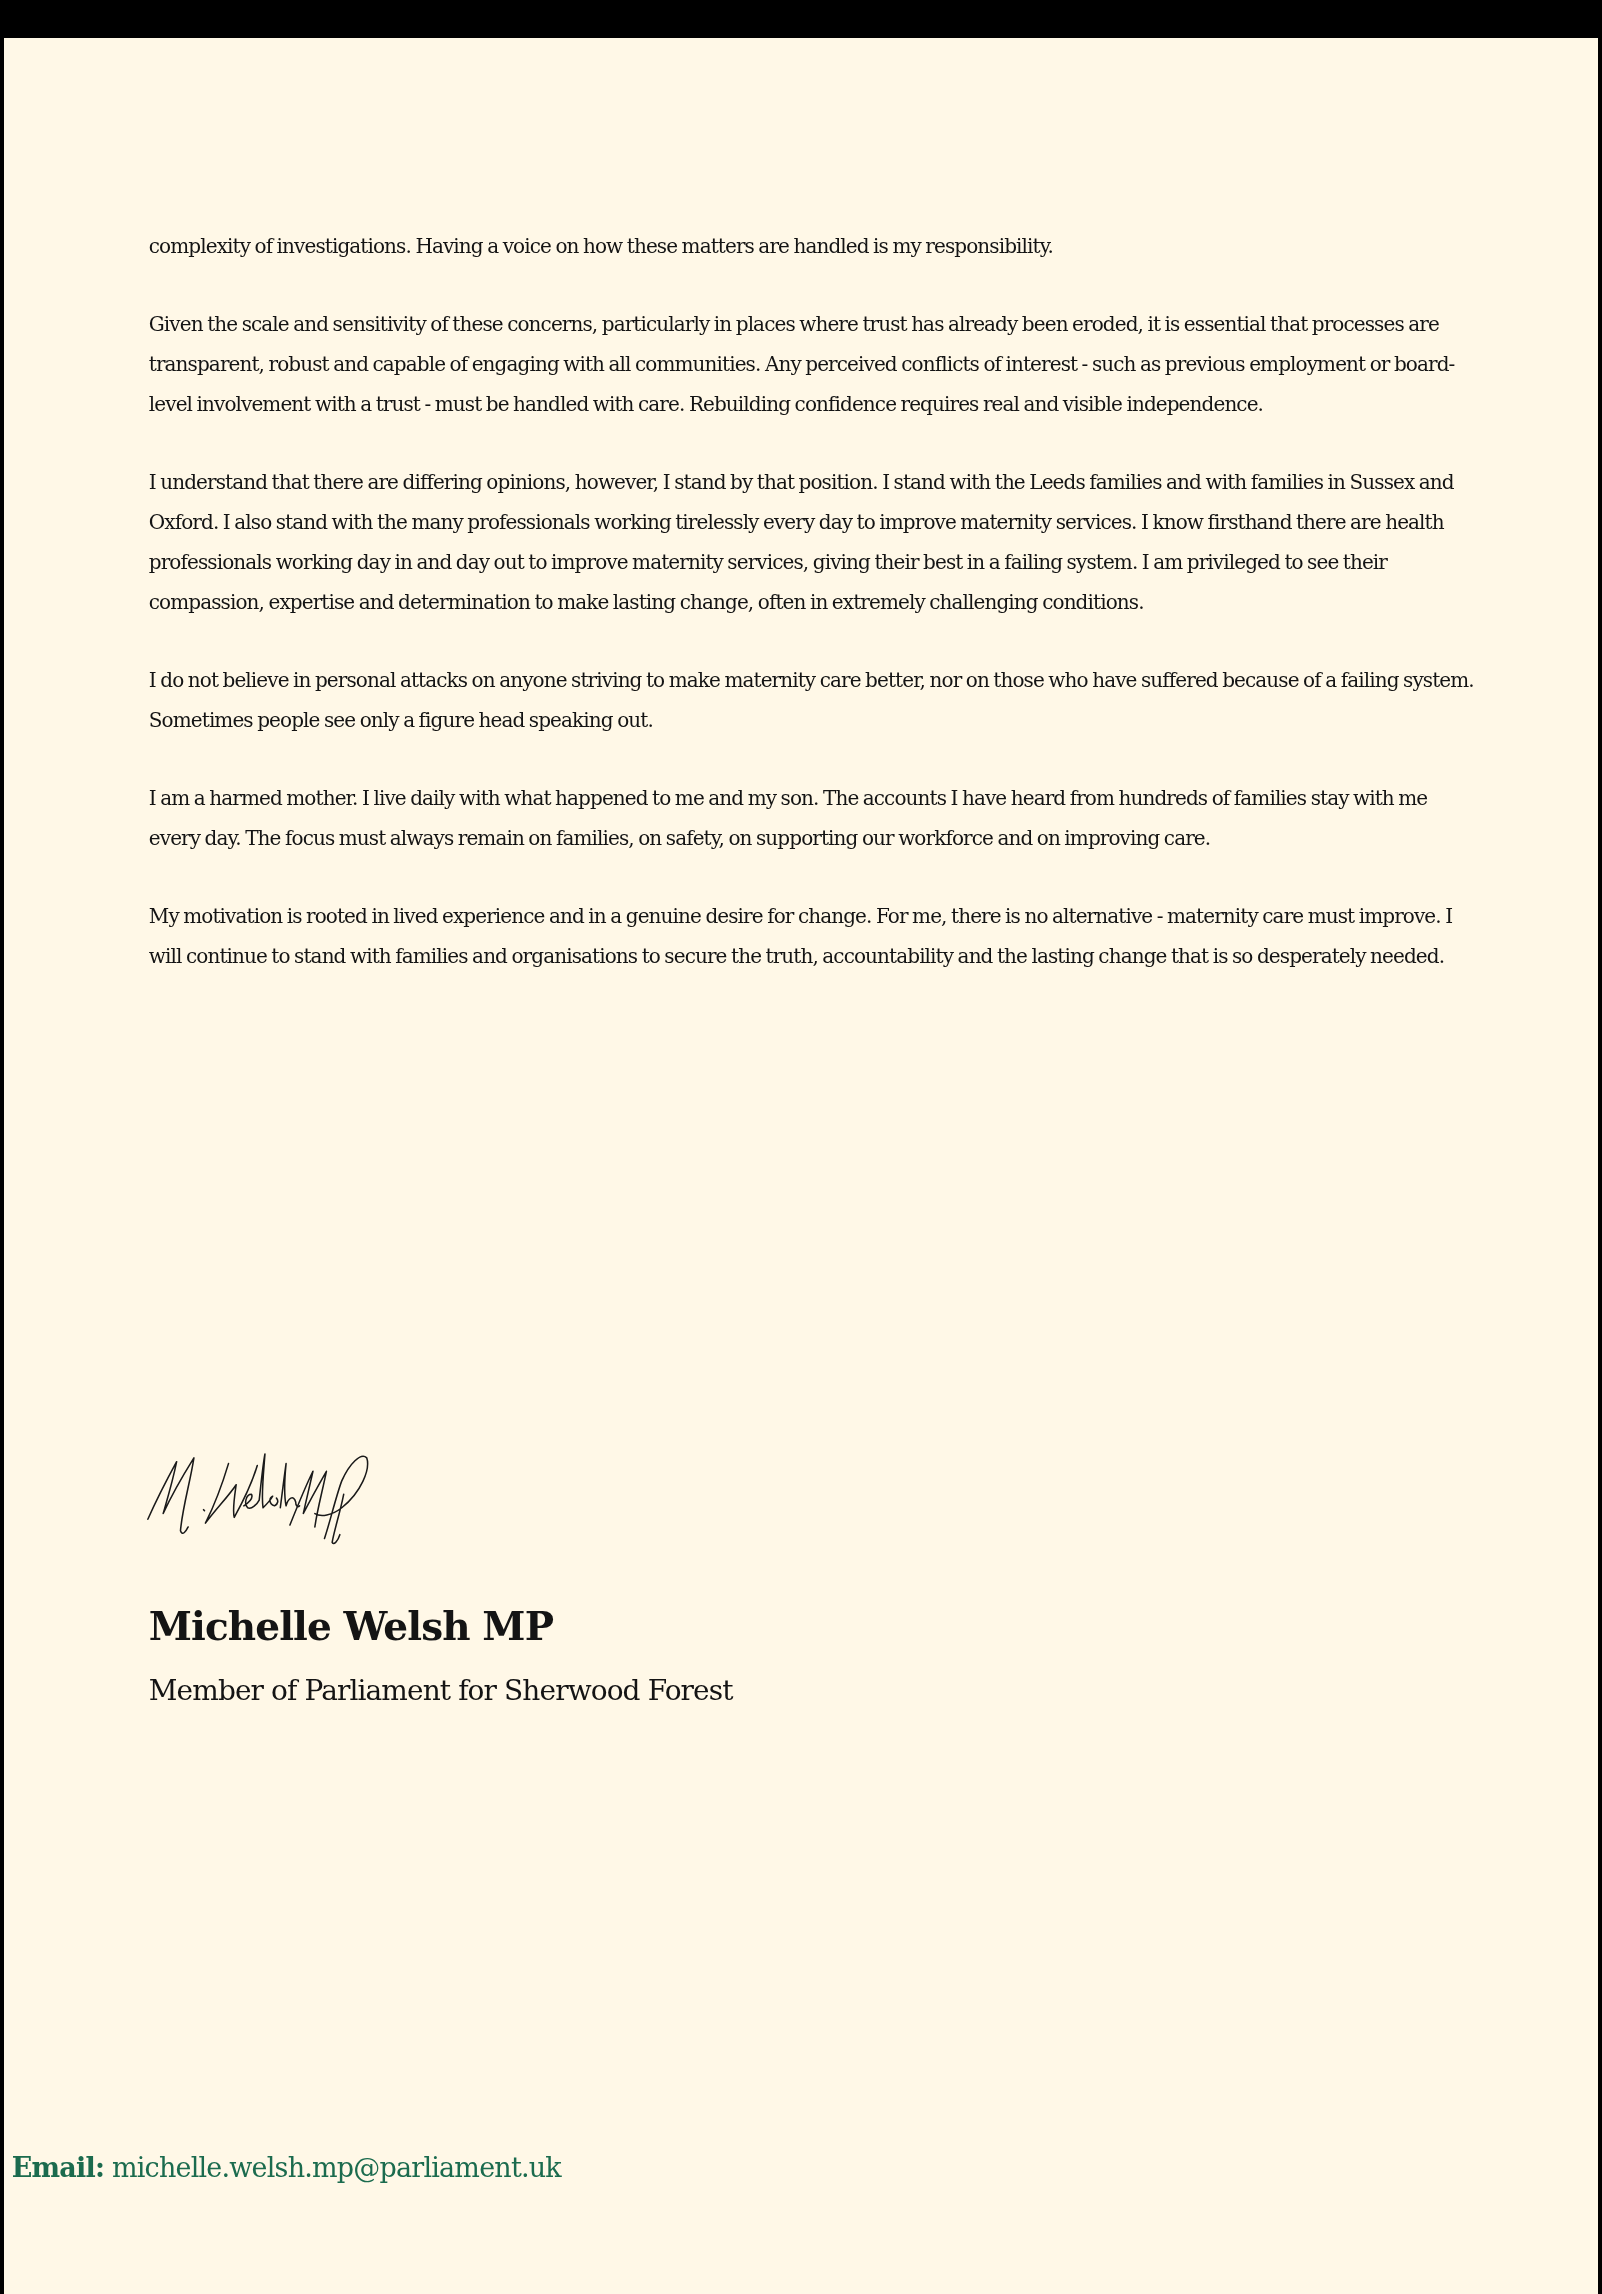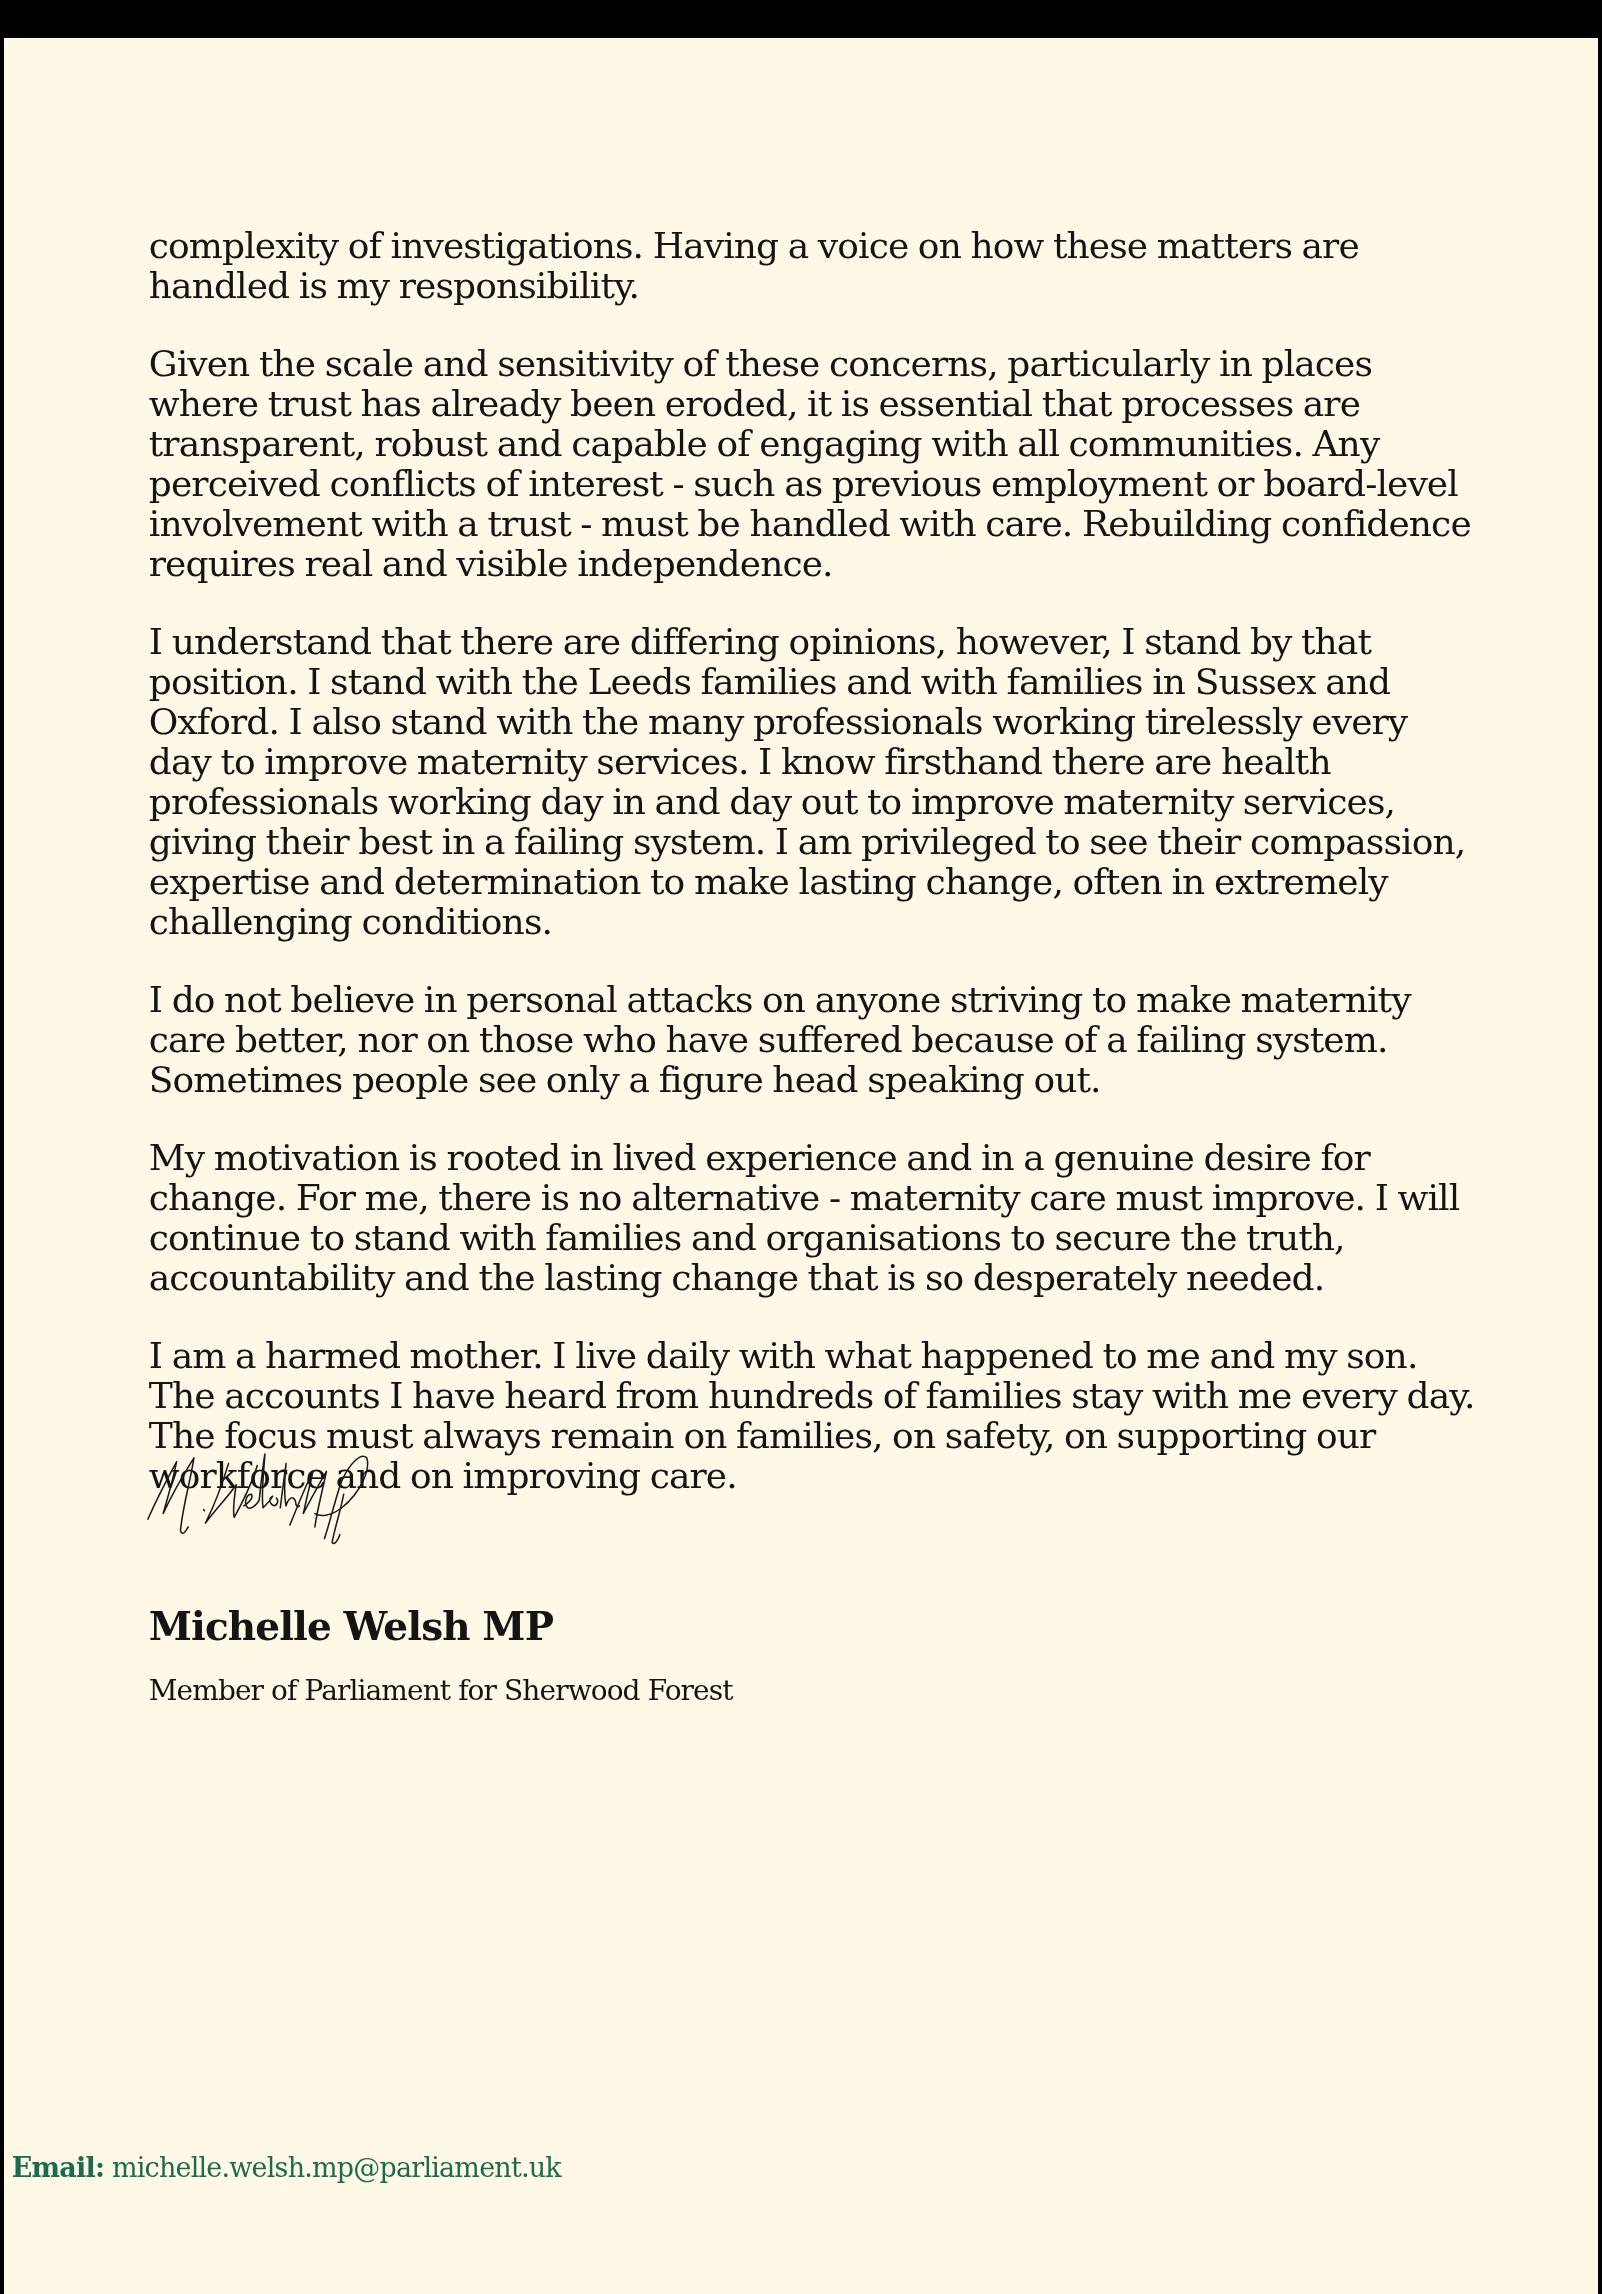--- a/index.html
+++ b/index.html
@@ -20,21 +20,21 @@
       width: 1594px;
       height: 2256px;
       background: #FFF8E7;
     }
     .letter-body {
       position: absolute;
       left: 145px;
       top: 188px;
       width: 1326px;
       font-family: "DejaVu Serif", "Liberation Serif", serif;
-      font-size: 36px;
+      font-size: 20px;
       line-height: 40px;
       color: #141414;
       letter-spacing: -0.9px;
       word-spacing: -1px;
     }
     .letter-body p {
       margin: 0 0 38px 0;
     }
     .signature {
       position: absolute;
@@ -82,22 +82,22 @@
 </head>
 <body>
 
 <div class="page">
 
   <div class="letter-body">
     <p>complexity of investigations. Having a voice on how these matters are handled is my responsibility.</p>
     <p>Given the scale and sensitivity of these concerns, particularly in places where trust has already been eroded, it is essential that processes are transparent, robust and capable of engaging with all communities. Any perceived conflicts of interest - such as previous employment or board-level involvement with a trust - must be handled with care. Rebuilding confidence requires real and visible independence.</p>
     <p>I understand that there are differing opinions, however, I stand by that position. I stand with the Leeds families and with families in Sussex and Oxford. I also stand with the many professionals working tirelessly every day to improve maternity services. I know firsthand there are health professionals working day in and day out to improve maternity services, giving their best in a failing system. I am privileged to see their compassion, expertise and determination to make lasting change, often in extremely challenging conditions.</p>
     <p>I do not believe in personal attacks on anyone striving to make maternity care better, nor on those who have suffered because of a failing system. Sometimes people see only a figure head speaking out.</p>
+    <p>I am a harmed mother. I live daily with what happened to me and my son. The accounts I have heard from hundreds of families stay with me every day. The focus must always remain on families, on safety, on supporting our workforce and on improving care.</p>
     <p>My motivation is rooted in lived experience and in a genuine desire for change. For me, there is no alternative - maternity care must improve. I will continue to stand with families and organisations to secure the truth, accountability and the lasting change that is so desperately needed.</p>
-    <p>I am a harmed mother. I live daily with what happened to me and my son. The accounts I have heard from hundreds of families stay with me every day. The focus must always remain on families, on safety, on supporting our workforce and on improving care.</p>
   </div>
 
   <svg class="signature" viewBox="0 0 450 160" aria-label="M. Welsh MP">
     <g fill="none" stroke="#1a1a1a" stroke-width="1.6" stroke-linecap="round" stroke-linejoin="round">
 
       <path d="M4 98 C12 80 22 60 34 38 C30 58 24 78 20 92 C30 70 42 50 52 34 C48 60 40 86 38 110 C40 116 44 110 46 106"></path>
 
       <path d="M62 88 l1 1"></path>
 
       <path d="M88 40 C82 60 74 82 64 102 C76 86 88 74 96 62 C94 76 92 88 94 96 C104 78 112 62 118 42"></path>

